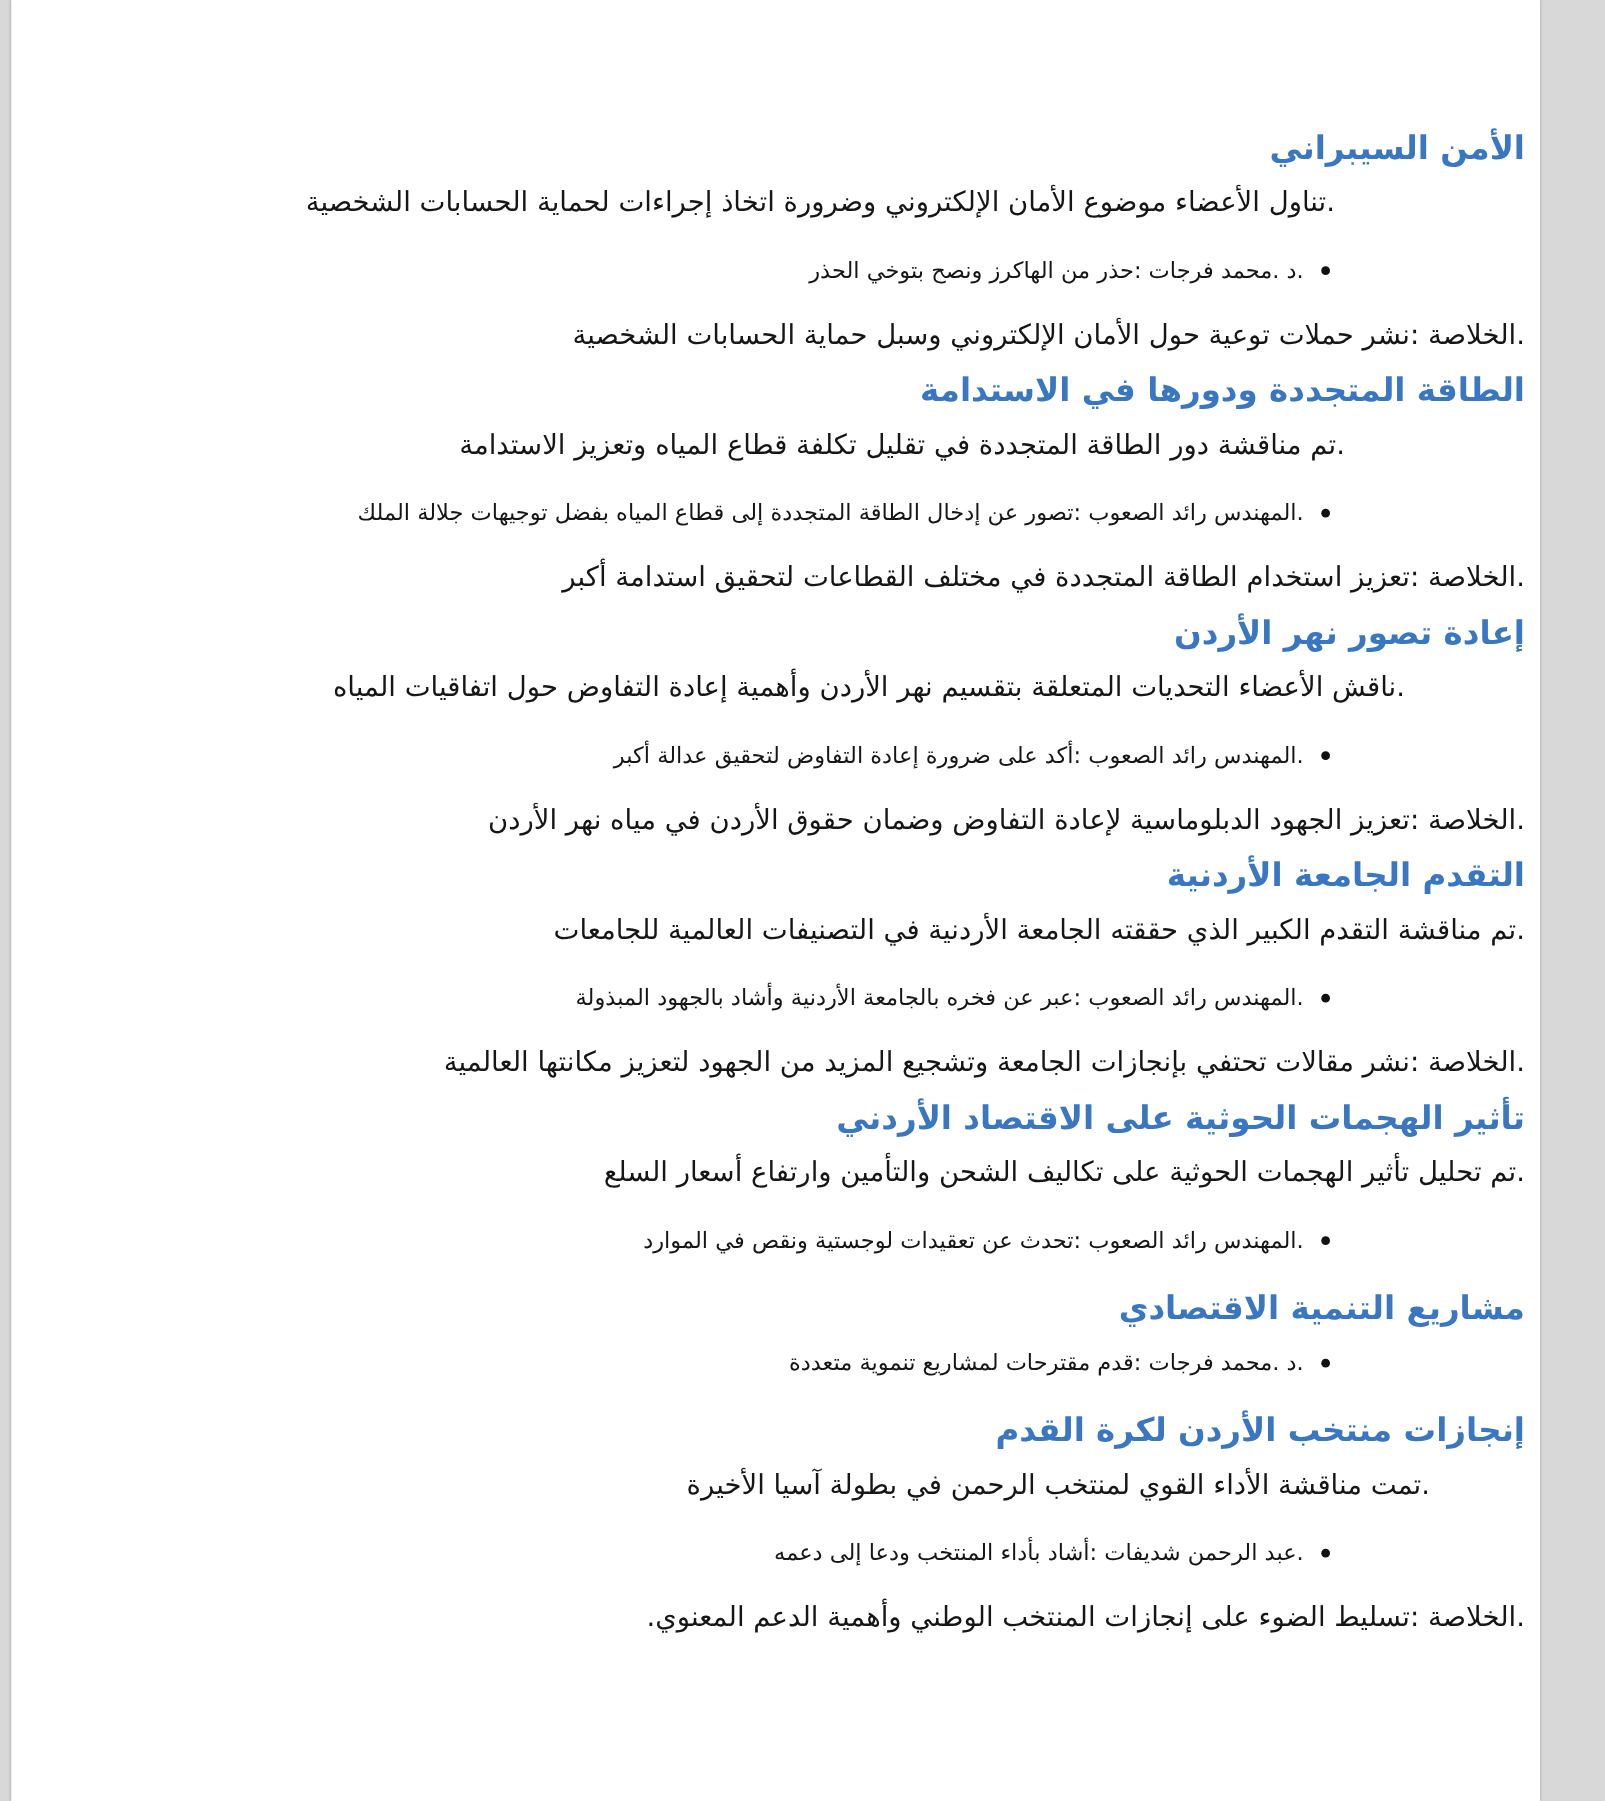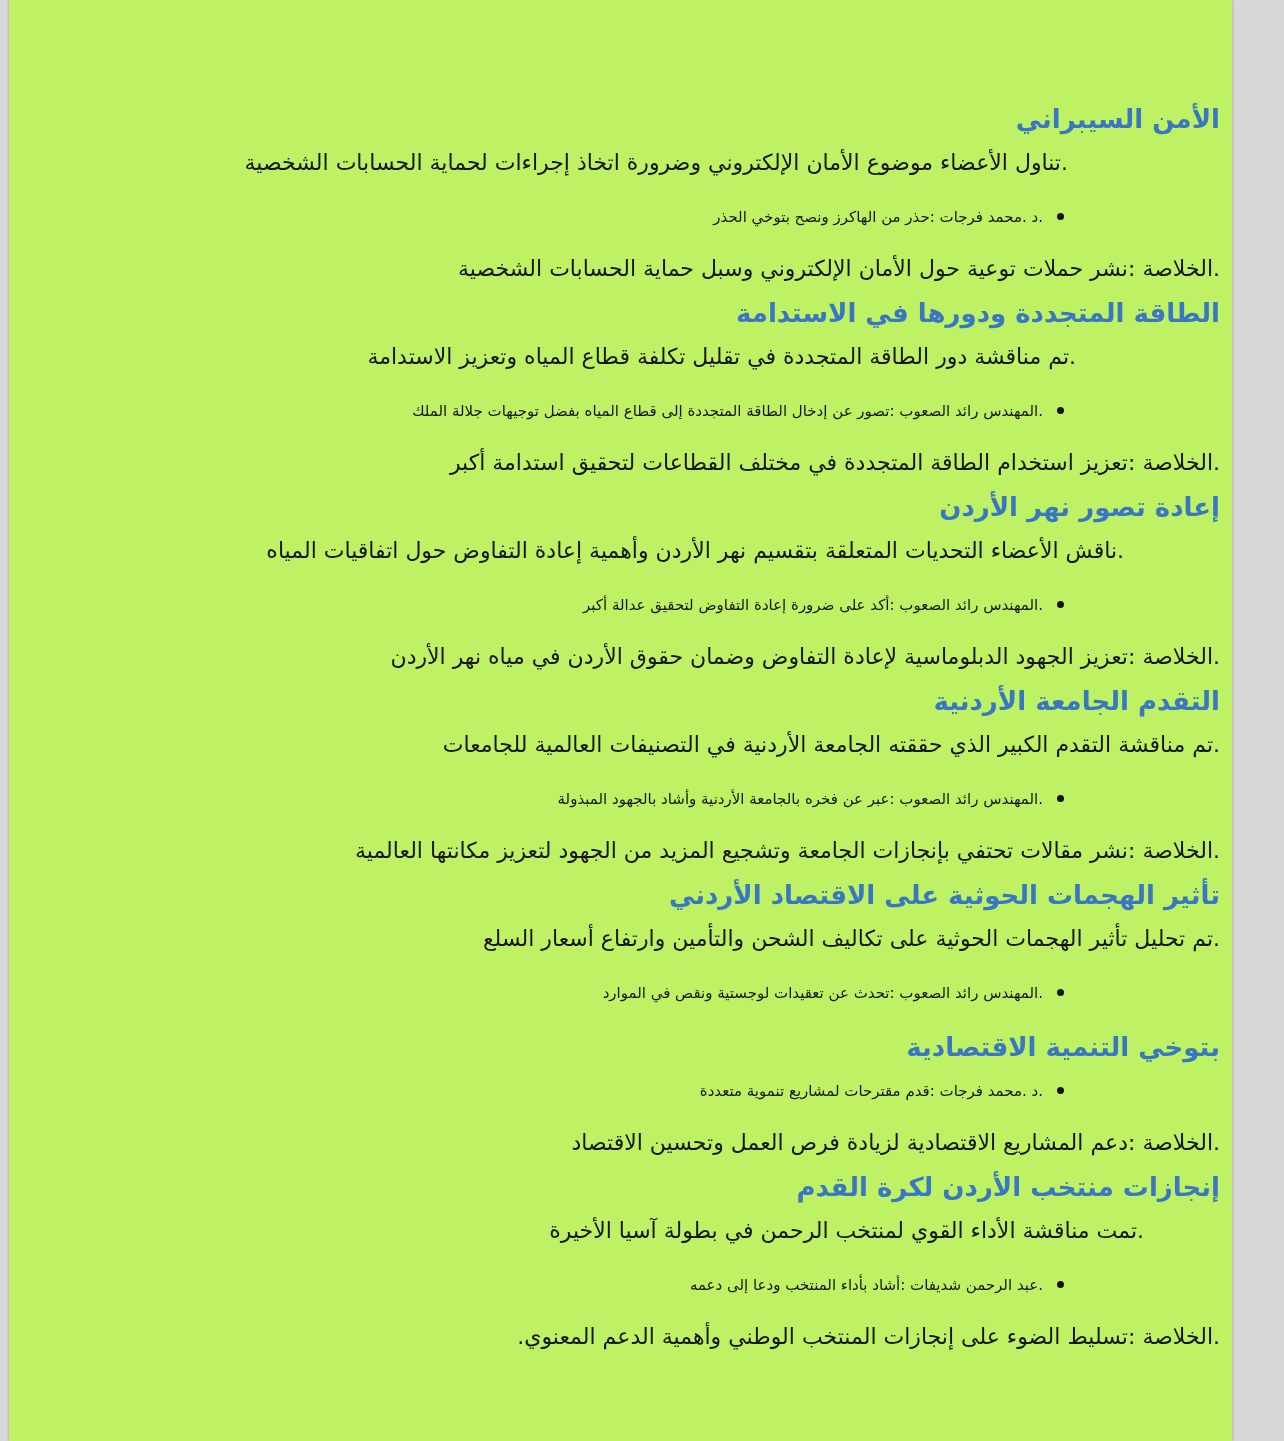--- a/index.html
+++ b/index.html
@@ -10,21 +10,21 @@
     overflow: hidden;
     background: #d8d8d8;
     font-family: "DejaVu Sans", sans-serif;
   }
   .page {
     position: absolute;
     left: 9px;
     top: 0;
     width: 1223px; 
     height: 1441px;
-    background: #bef264;
+    background: #ffffff;
     box-shadow: -1px 0 2px rgba(0,0,0,0.15), 1px 0 2px rgba(0,0,0,0.15);
   }
   .content {
     direction: rtl;
     text-align: right;
     padding: 102px 12px 0 30px;
     color: #161616;
   }
   .section { margin: 0; }
   h2.heading {
@@ -38,21 +38,21 @@
   p.body-line, p.summary-line {
     margin: 0;
     font-size: 22px;
     line-height: 30px;
     white-space: nowrap;
   }
   p.body-line { margin-bottom: 24px; }
   p.summary-line { margin-bottom: 12px; text-align: right; }
   .bullet-row {
     margin: 0 0 22px 0;
-    font-size: 15px;
+    font-size: 18px;
     line-height: 30px;
     padding-right: 156px;
     white-space: nowrap;
   }
   .bullet-dot {
     display: inline-block;
     width: 7px;
     height: 7px;
     border-radius: 50%;
     background: #111;
@@ -99,23 +99,22 @@
       <p class="summary-line">.الخلاصة :نشر مقالات تحتفي بإنجازات الجامعة وتشجيع المزيد من الجهود لتعزيز مكانتها العالمية</p>
     </div>
 
     <div class="section">
       <h2 class="heading">تأثير الهجمات الحوثية على الاقتصاد الأردني</h2>
       <p class="body-line">.تم تحليل تأثير الهجمات الحوثية على تكاليف الشحن والتأمين وارتفاع أسعار السلع</p>
       <div class="bullet-row"><span class="bullet-dot"></span><span>.المهندس رائد الصعوب :تحدث عن تعقيدات لوجستية ونقص في الموارد</span></div>
     </div>
 
     <div class="section">
-      <h2 class="heading">بتوخي التنمية الاقتصادية</h2>
+      <h2 class="heading">مشاريع التنمية الاقتصادي</h2>
       <div class="bullet-row"><span class="bullet-dot"></span><span>.د .محمد فرجات :قدم مقترحات لمشاريع تنموية متعددة</span></div>
-      <p class="summary-line">.الخلاصة :دعم المشاريع الاقتصادية لزيادة فرص العمل وتحسين الاقتصاد</p>
     </div>
 
     <div class="section">
       <h2 class="heading">إنجازات منتخب الأردن لكرة القدم</h2>
       <p class="body-line ind-76">.تمت مناقشة الأداء القوي لمنتخب الرحمن في بطولة آسيا الأخيرة</p>
       <div class="bullet-row"><span class="bullet-dot"></span><span>.عبد الرحمن شديفات :أشاد بأداء المنتخب ودعا إلى دعمه</span></div>
       <p class="summary-line">.الخلاصة :تسليط الضوء على إنجازات المنتخب الوطني وأهمية الدعم المعنوي.</p>
     </div>
 
   </div>

